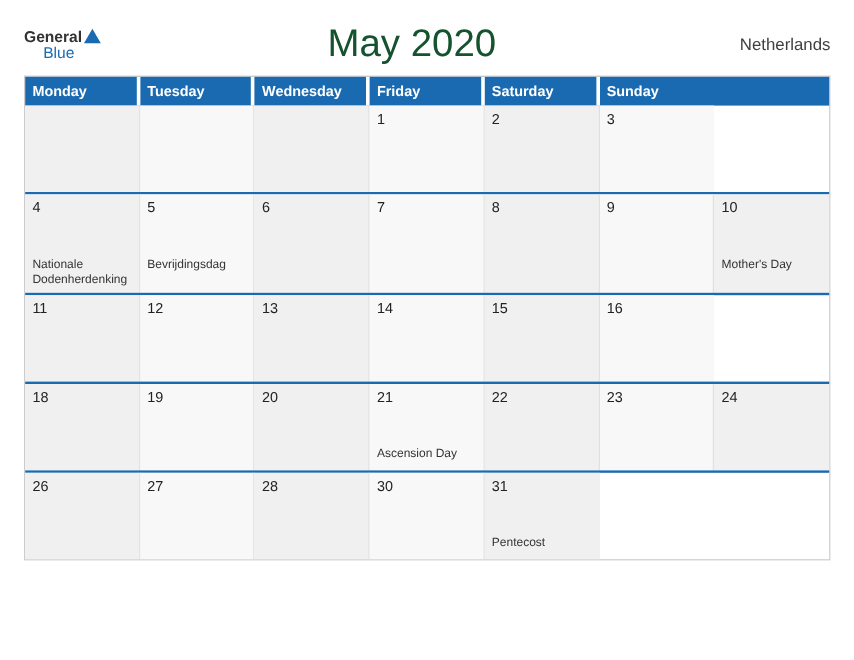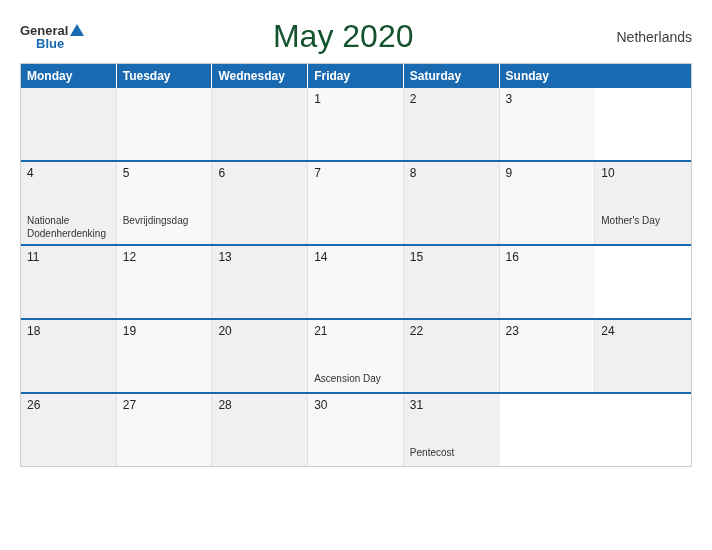--- a/index.html
+++ b/index.html
@@ -31,21 +31,21 @@
       gap: 0px;
     }
     .logo-text-general {
       font-size: 13px;
       font-weight: bold;
       color: #333;
       line-height: 1;
     }
     .logo-text-blue {
       font-size: 13px;
-      font-weight: bold;
+      font-weight: normal;
       color: #1a6ab1;
       line-height: 1;
       padding-left: 16px;
     }
     .logo-triangle {
       width: 0;
       height: 0;
       border-left: 7px solid transparent;
       border-right: 7px solid transparent;
       border-bottom: 12px solid #1a6ab1;
@@ -75,21 +75,21 @@
     .cal-header-row {
       display: grid;
       grid-template-columns: repeat(7, 1fr);
       background: #1a6ab1;
     }
     .cal-header-cell {
       color: #fff;
       font-size: 12px;
       font-weight: bold;
       padding: 5px 6px;
-      border-right: 1px solid #ffffff;
+      border-right: 3px solid #ffffff;
       text-align: left;
     }
     .cal-header-cell:last-child {
       border-right: none;
     }
     .cal-body {
       flex: 1;
       display: flex;
       flex-direction: column;
     }

